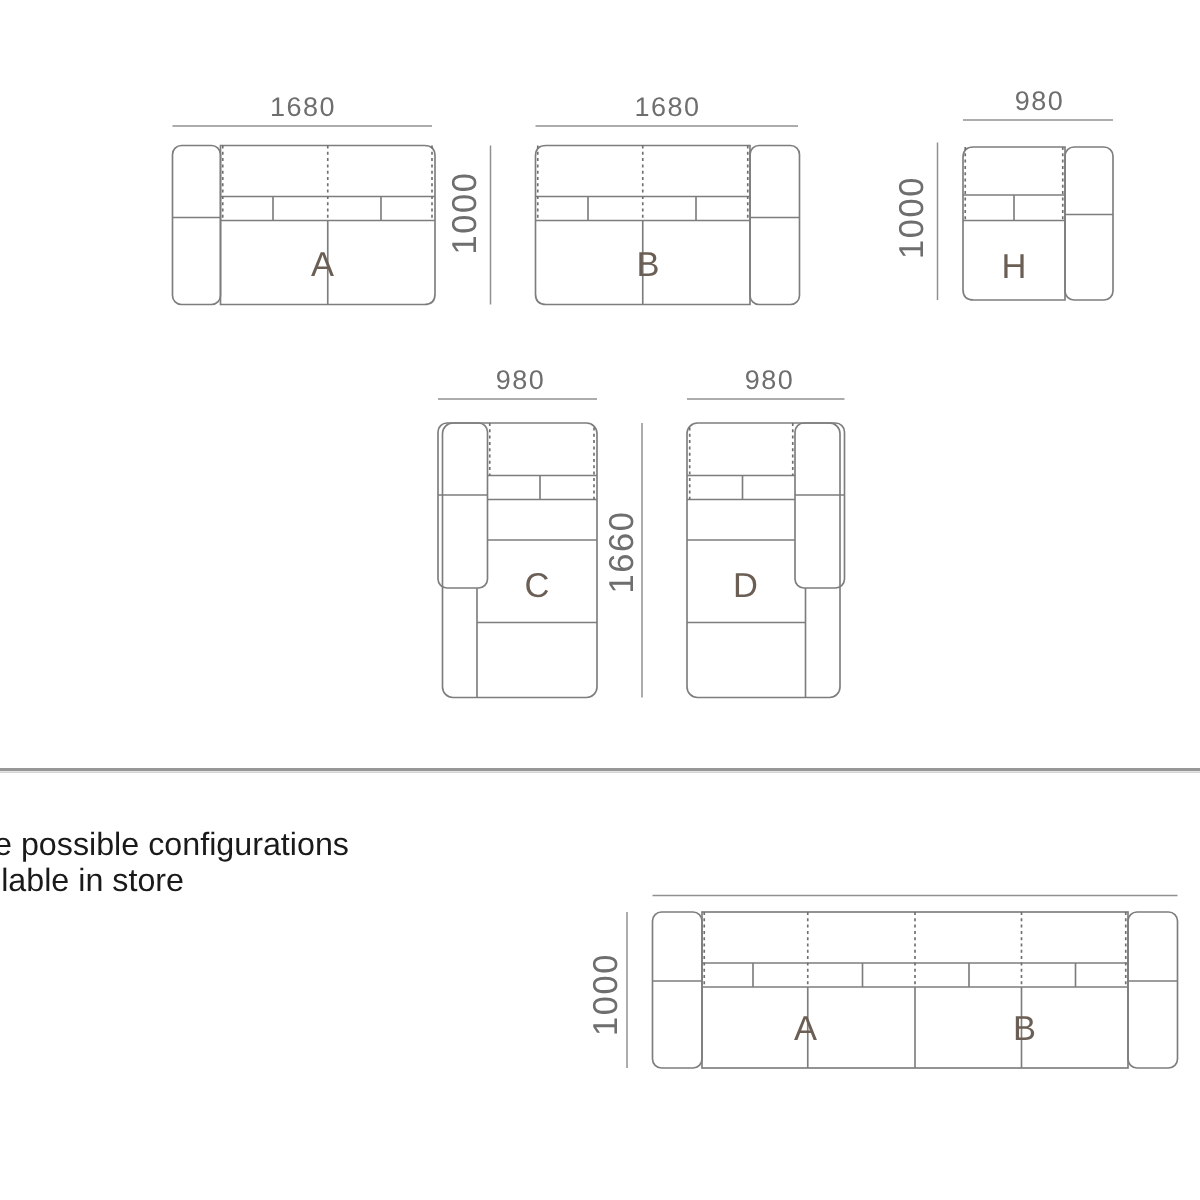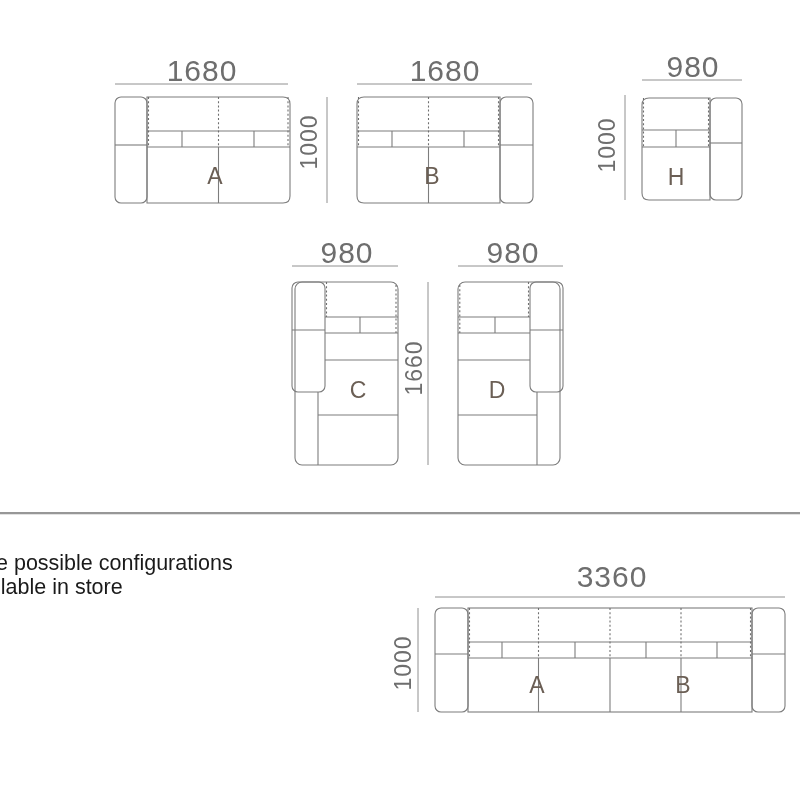--- a/index.html
+++ b/index.html
@@ -5,21 +5,21 @@
   html,body{margin:0;padding:0;}
   body{
     width:800px;height:800px;position:relative;overflow:hidden;
     background:#ffffff;
     font-family:"Liberation Sans", sans-serif;
   }
   .module{position:absolute;}
   .module svg{position:absolute;left:0;top:0;overflow:visible;}
   .hdim{
     position:absolute;width:120px;height:24px;line-height:24px;
-    text-align:center;font-size:30px;font-weight:400;
+    text-align:center;font-size:18px;font-weight:400;
     color:#6e6e6e;letter-spacing:1px;white-space:nowrap;
   }
   .vdim{
     position:absolute;width:120px;height:26px;line-height:26px;
     text-align:center;font-size:23px;font-weight:400;
     color:#6e6e6e;letter-spacing:1px;transform:rotate(-90deg);white-space:nowrap;
   }
   .mlabel{
     position:absolute;width:40px;height:26px;line-height:26px;
     text-align:center;font-size:23px;color:#6b5f55;
@@ -197,17 +197,16 @@
       <line x1="293" y1="98" x2="293" y2="152"></line>
     </g>
     <g class="sofa-dash">
       <line x1="81.5" y1="48" x2="81.5" y2="98"></line>
       <line x1="150.5" y1="48" x2="150.5" y2="98"></line>
       <line x1="222" y1="48" x2="222" y2="98"></line>
       <line x1="293" y1="48" x2="293" y2="98"></line>
       <line x1="362.5" y1="48" x2="362.5" y2="98"></line>
     </g>
   </svg>
-  <div class="hdim" style="left:164px;top:5px;">3360</div>
   <div class="vdim" style="left:-45px;top:90px;">1000</div>
   <div class="mlabel" style="left:129px;top:112px;">A</div>
   <div class="mlabel" style="left:275px;top:112px;">B</div>
 </div>
 
 </body></html>

